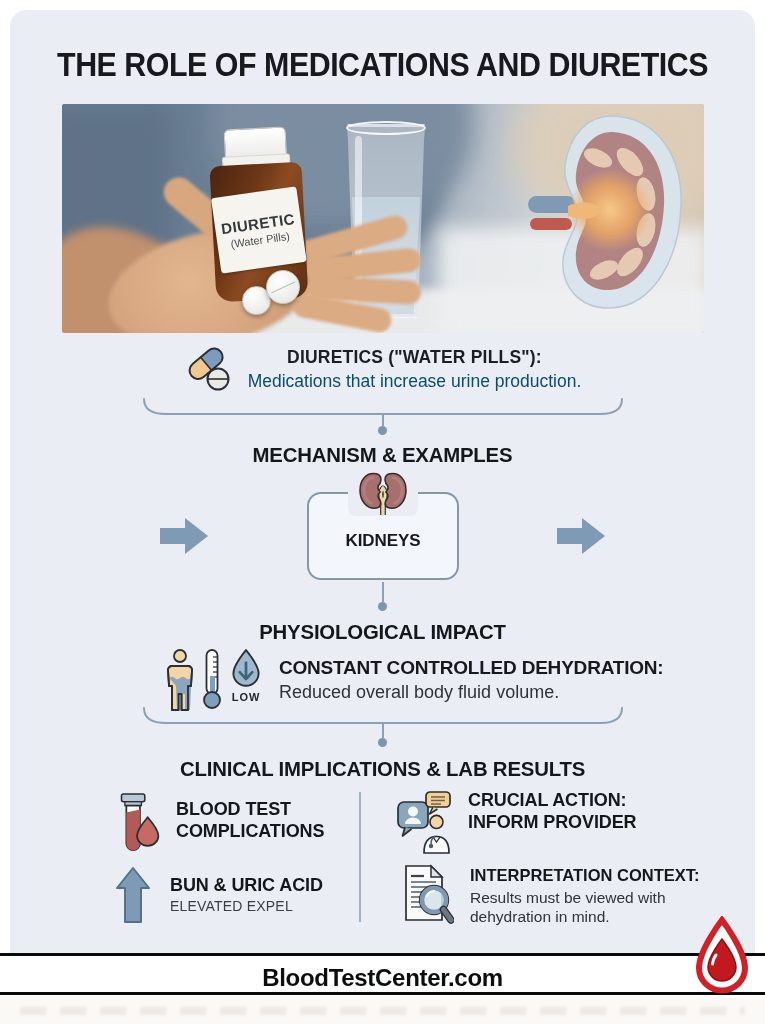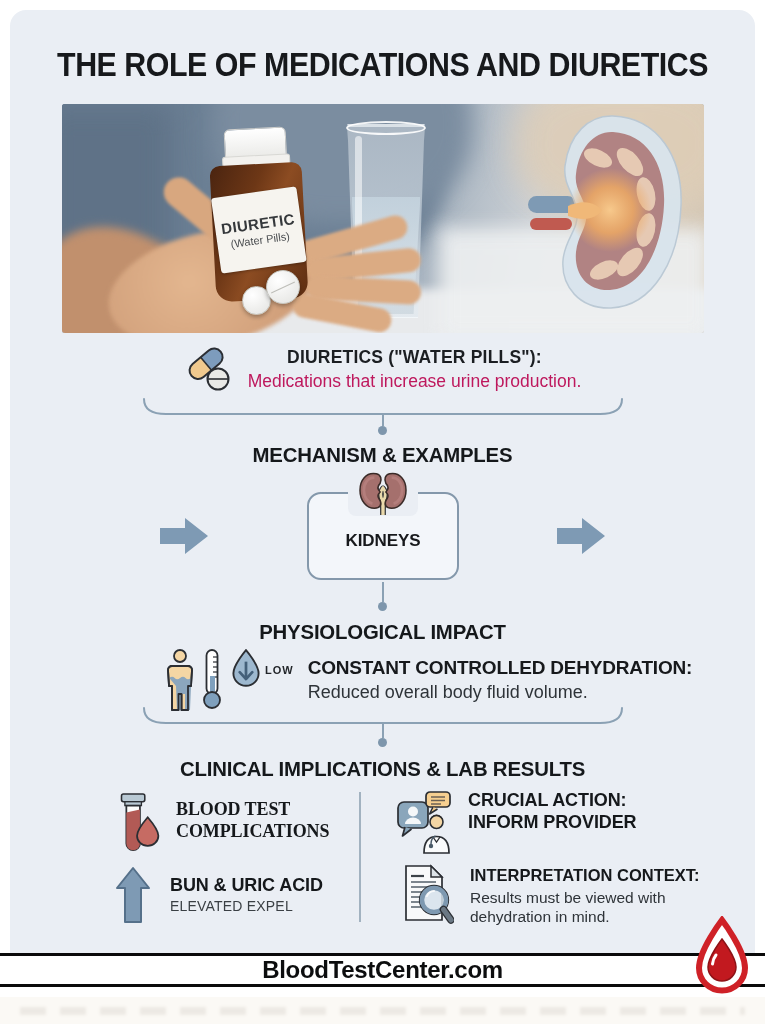--- a/index.html
+++ b/index.html
@@ -56,55 +56,55 @@
   .wpill{border-radius:50%;background:radial-gradient(circle at 35% 30%,#ffffff,#e2e2df);border:1px solid #c6c6c0;
          box-shadow:0 2px 4px rgba(0,0,0,.3);}
   .wp1{left:180px;top:182px;width:27px;height:27px;}
   .wp2{left:204px;top:166px;width:32px;height:32px;}
   .wp2:after{content:"";position:absolute;left:3px;right:3px;top:50%;height:1px;background:#bdbdb8;transform:rotate(-25deg);}
 
   
   .intro{position:absolute;top:346px;left:0;right:0;display:flex;justify-content:center;align-items:center;gap:14px;}
   .intro-text{text-align:center;}
   .intro-heading{font-size:17.5px;font-weight:bold;color:#1b1e22;letter-spacing:.2px;}
-  .intro-desc{font-size:17.5px;color:#be185d;margin-top:3px;}
+  .intro-desc{font-size:17.5px;color:#0c4a6e;margin-top:3px;}
 
   
   .bracket{position:absolute;left:142px;width:482px;height:20px;}
   .conn{position:absolute;width:2px;background:#8ba1b4;}
   .dot{position:absolute;width:9px;height:9px;border-radius:50%;background:#7e96ac;}
 
   
   .flow{position:absolute;left:62px;top:492px;width:642px;height:88px;display:flex;align-items:center;}
   .fbox{position:relative;height:88px;border:2px solid #8498ab;border-radius:14px;background:#f3f6fa;box-sizing:border-box;
         display:flex;flex-direction:column;justify-content:center;align-items:center;text-align:center;}
   .fbox1{width:198px;}.fbox2{width:152px;}.fbox3{width:193px;}
   .icon-holder{position:absolute;left:50%;transform:translateX(-50%);background:#eaeef4;padding:0 7px;border-radius:8px;line-height:0;}
   .fbox-title{font-size:17px;font-weight:bold;color:#17191c;letter-spacing:-0.1px;}
   .fbox-sub{font-size:14.5px;color:#2e3338;line-height:1.25;margin-top:2px;width:186px;}
   .farrow{flex:1;display:flex;align-items:center;justify-content:center;}
 
   
   .impact-row{position:absolute;left:163px;top:648px;display:flex;align-items:flex-start;}
-  .low-col{display:flex;flex-direction:row;align-items:center;}
+  .low-col{display:flex;flex-direction:column;align-items:center;}
   .low-label{font-size:11px;font-weight:bold;letter-spacing:1px;color:#23262a;margin-top:1px;}
   .impact-text-block{margin-left:14px;padding-top:9px;}
   .impact-title{font-size:19px;font-weight:bold;color:#17191c;letter-spacing:-0.2px;}
   .impact-text{font-size:18px;color:#2e3338;margin-top:3px;}
 
   
   .clin-item{position:absolute;display:flex;gap:16px;align-items:flex-start;}
   .clin-title{font-size:18px;font-weight:bold;color:#15181b;line-height:1.22;letter-spacing:-0.1px;}
   .clin-sub{font-size:14px;color:#3a3f44;letter-spacing:.2px;margin-top:1px;}
   .clin-title-sm{font-size:16.5px;font-weight:bold;color:#15181b;line-height:1.2;}
   .clin-sub-lg{font-size:15.5px;color:#2e3338;line-height:1.25;margin-top:2px;width:208px;}
   .divider{position:absolute;left:359px;top:792px;width:2px;height:130px;background:#a2b2c0;}
 
   
-  .footer-band{position:absolute;top:953px;left:0;width:765px;height:34px;background:#ffffff;box-sizing:border-box;
+  .footer-band{position:absolute;top:953px;left:0;width:765px;height:42px;background:#ffffff;box-sizing:border-box;
                border-top:3.5px solid #0a0a0a;border-bottom:3.5px solid #0a0a0a;display:flex;align-items:flex-end;justify-content:center;}
   .footer-text{font-size:24px;font-weight:bold;color:#0c0d0e;letter-spacing:-0.3px;}
   .bottom-strip{position:absolute;top:996.5px;left:0;width:765px;height:27.5px;background:#fbf9f5;}
   .ghost{position:absolute;left:20px;right:20px;top:10px;height:8px;opacity:.14;filter:blur(1.5px);
          background:repeating-linear-gradient(90deg,#9a8f80 0 26px,transparent 26px 40px);}
   .brand-logo{position:absolute;left:692px;top:916px;z-index:5;line-height:0;}
 </style>
 </head>
 <body>
 
@@ -271,21 +271,21 @@
   <svg class="bracket" style="top:707px;" viewBox="0 0 482 20">
     <path d="M2,1 C2,12 10,16 24,16 L458,16 C472,16 480,12 480,1" fill="none" stroke="#8ba1b4" stroke-width="2" stroke-linecap="round"></path>
   </svg>
   <div class="conn" style="left:382px;top:724px;height:14px;"></div>
   <div class="dot" style="left:378px;top:738px;"></div>
 
   <div class="sec-heading" style="top:757px;">CLINICAL IMPLICATIONS &amp; LAB RESULTS</div>
 
   <div class="divider"></div>
 
-  <div class="clin-item" style="left:116px;top:792px;font-family:Liberation Serif, serif;">
+  <div class="clin-item" style="left:116px;top:792px;">
     <svg width="44" height="66" viewBox="0 0 44 68">
       <rect x="5" y="2" width="24" height="8" rx="2" fill="#b9c9d4" stroke="#2b2e33" stroke-width="1.6"></rect>
       <rect x="8.5" y="10" width="17" height="4" fill="#b9c9d4" stroke="#2b2e33" stroke-width="1.4"></rect>
       <path d="M10,14 h14 v39 a7,7 0 0 1 -14,0 z" fill="#fdfdfc" stroke="#2b2e33" stroke-width="1.8"></path>
       <path d="M10,21 l14,-3 v35 a7,7 0 0 1 -14,0 z" fill="#b25a55"></path>
       <path d="M32,26 C32,26 21,39 21,45 a11,10.5 0 0 0 22,0 C43,39 32,26 32,26 Z" fill="#c66b63" stroke="#2b2e33" stroke-width="1.8"></path>
     </svg>
     <div style="margin-top:7px;">
       <div class="clin-title" style="width:160px;">BLOOD TEST COMPLICATIONS</div>
     </div>

